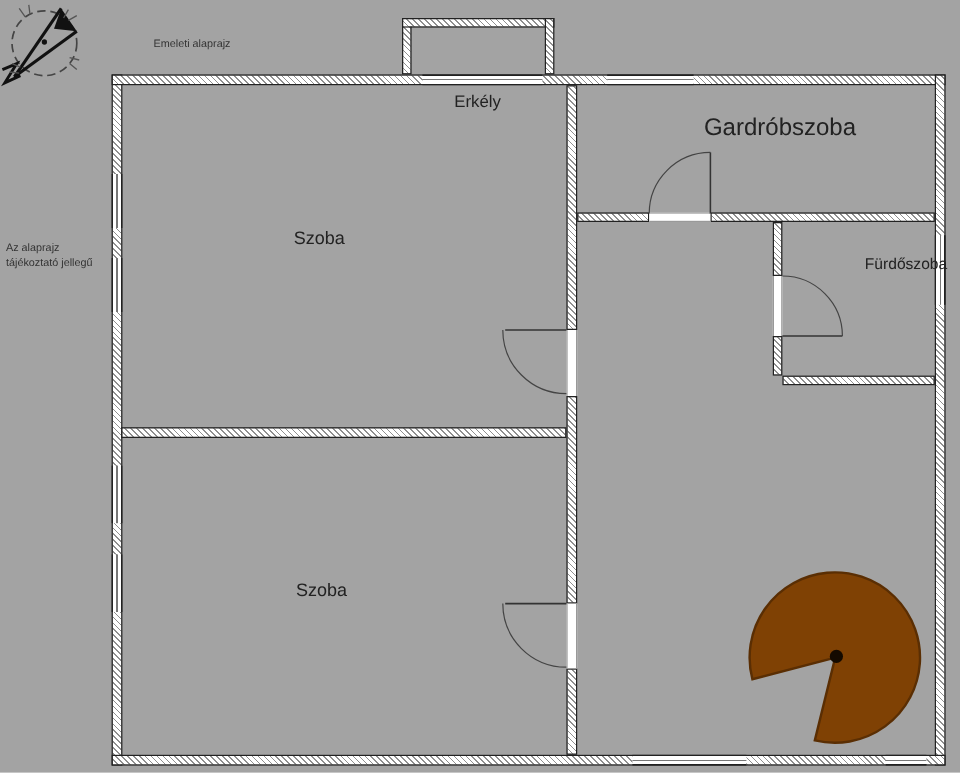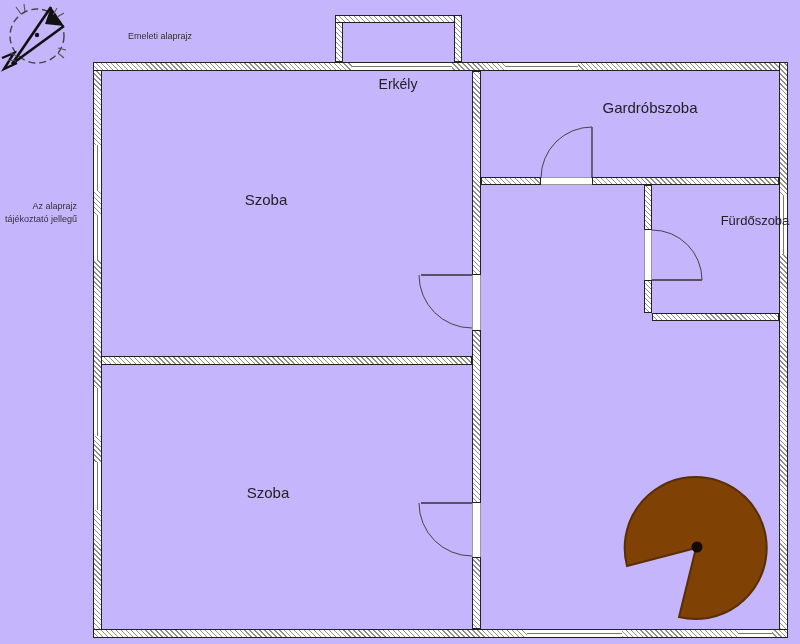--- a/index.html
+++ b/index.html
@@ -1,34 +1,34 @@
 <!DOCTYPE html>
 <html><head>
 <meta charset="utf-8">
 <style>
   html,body{margin:0;padding:0;background:#ffffff;}
-  #stage{position:relative;width:800px;height:644px;background:#c4b5fd;overflow:hidden;
+  #stage{position:relative;width:800px;height:644px;background:#a3a3a3;overflow:hidden;
          font-family:"Liberation Sans",sans-serif;color:#1a1a1a;}
   .wall{position:absolute;box-sizing:border-box;border:1px solid #222;
         background:repeating-linear-gradient(45deg,#ffffff 0 2.5px,#8f8f8f 2.5px 3.5px);}
   .win-h{position:absolute;height:9px;
         background:linear-gradient(to bottom,#222 0 1px,#fff 1px 4px,#777 4px 5px,#fff 5px 8px,#222 8px 9px);}
   .win-v{position:absolute;width:9px;
         background:linear-gradient(to right,#222 0 1px,#fff 1px 4px,#777 4px 5px,#fff 5px 8px,#222 8px 9px);}
   .gap-v{position:absolute;width:9px;box-sizing:border-box;background:#fff;
         border-left:1px solid #999;border-right:1px solid #999;}
   .gap-h{position:absolute;height:8px;box-sizing:border-box;background:#fff;
         border-top:1px solid #999;border-bottom:1px solid #999;}
   .room-label{position:absolute;transform:translate(-50%,-50%);white-space:nowrap;color:#222;}
   .lbl-15{font-size:15px;}
-  .lbl-16{font-size:15px;}
+  .lbl-16{font-size:20px;}
   .lbl-14{font-size:14px;margin-top:44px;}
   .lbl-13{font-size:13px;padding-left:44px;}
   .note-small{position:absolute;font-size:9px;color:#333;}
-  .note-tiny{position:absolute;font-size:9px;line-height:13px;color:#333;text-align:right;}
+  .note-tiny{position:absolute;font-size:9px;line-height:13px;color:#333;}
   svg{position:absolute;left:0;top:0;}
 </style>
 </head>
 <body>
 
 <div id="stage">
 
   <svg width="80" height="80" viewBox="0 0 80 80" style="left:0;top:0">
     <circle cx="37" cy="36" r="27" fill="none" stroke="#444" stroke-width="1.4" stroke-dasharray="7 4"></circle>
     <circle cx="37" cy="35" r="2.2" fill="#111"></circle>

